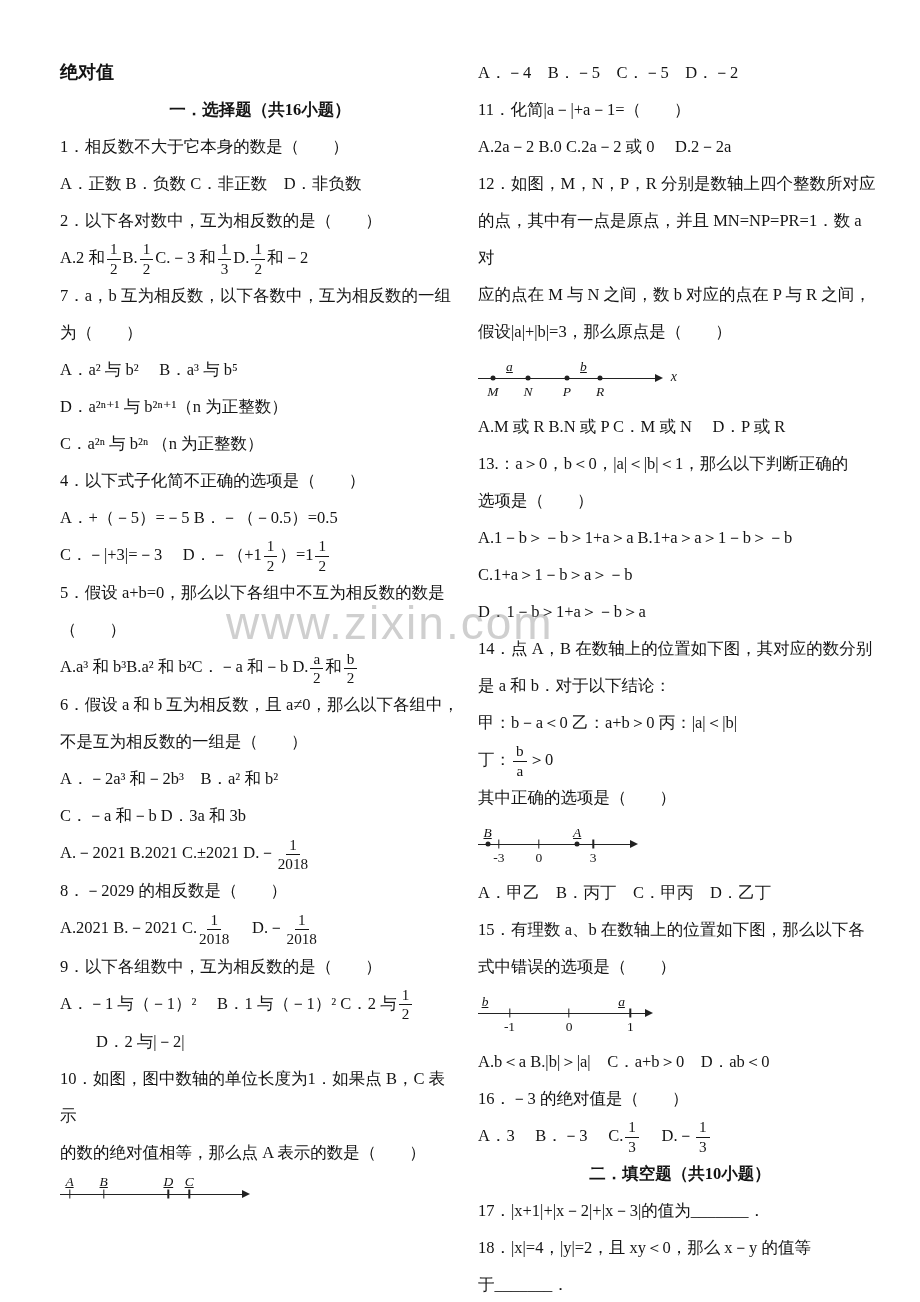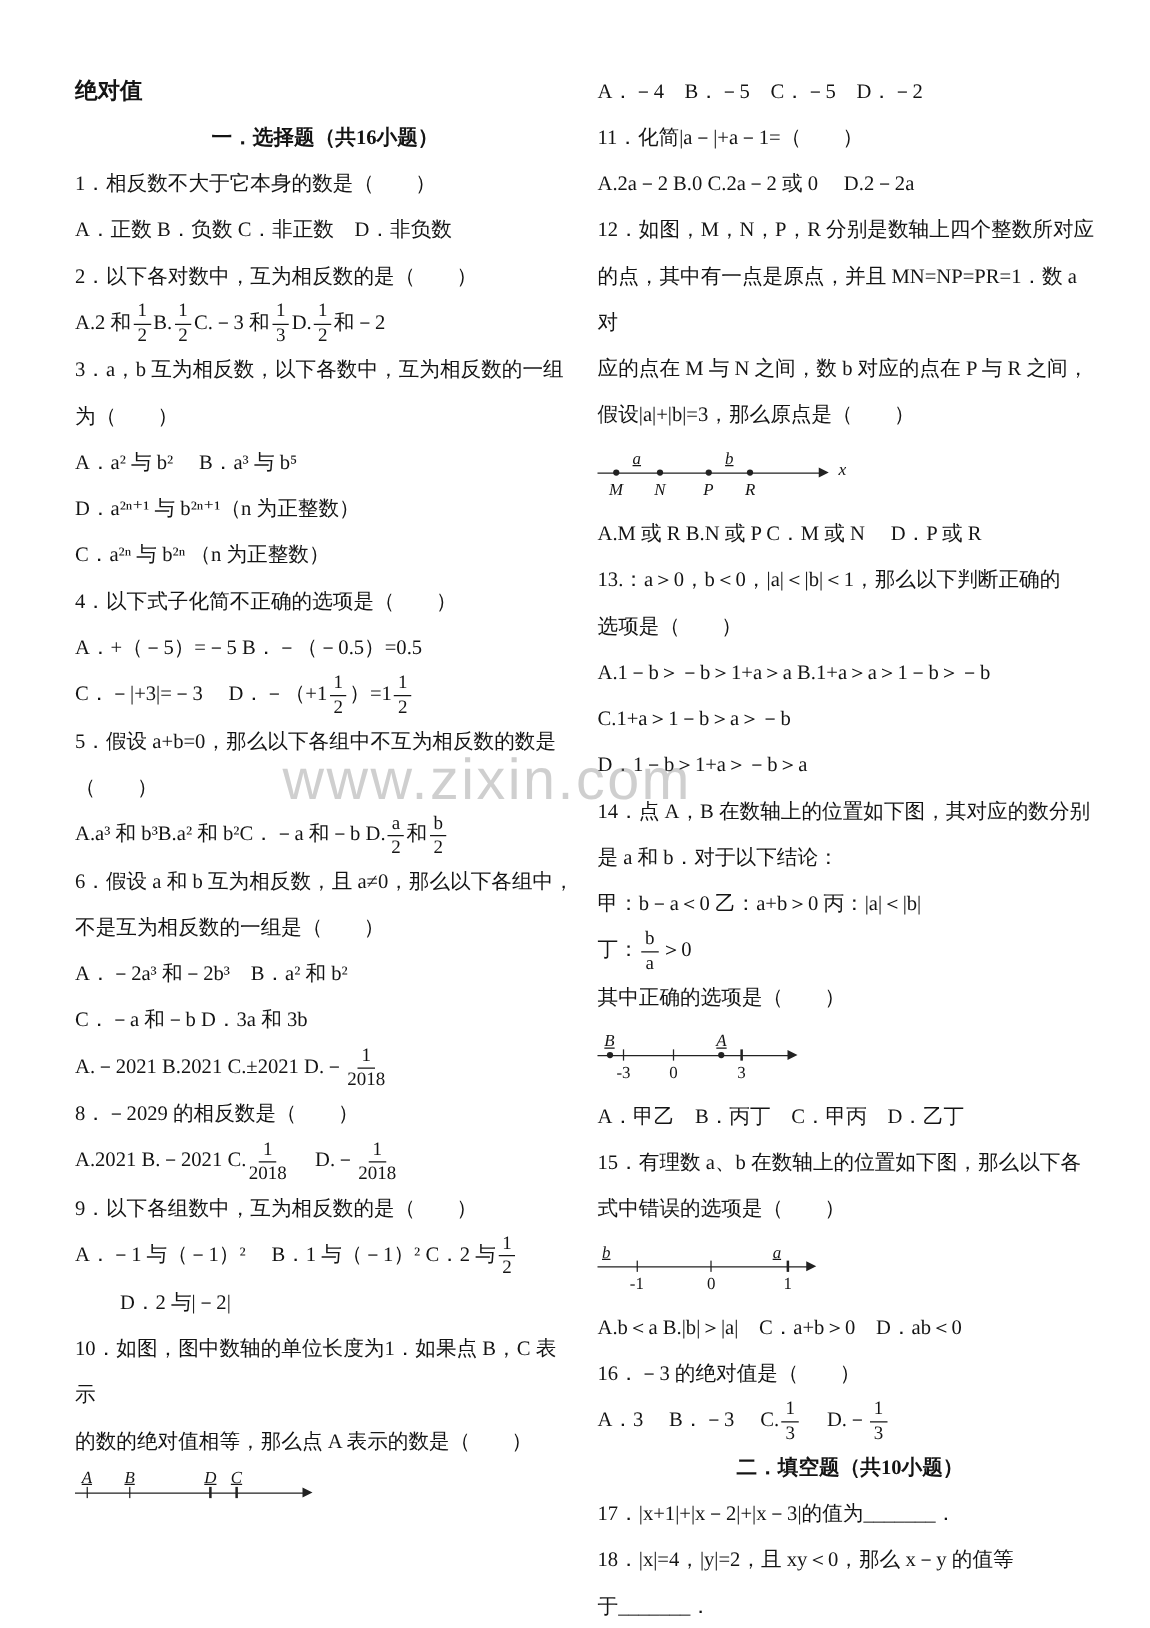--- a/index.html
+++ b/index.html
@@ -63,21 +63,21 @@
         </span>B.<span class="frac">
           <span class="num">1</span>
           <span class="den">2</span>
         </span>C.－3 和<span class="frac">
           <span class="num">1</span>
           <span class="den">3</span>
         </span>D.<span class="frac">
           <span class="num">1</span>
           <span class="den">2</span>
         </span>和－2</div>
-      <div class="line">3．a，b 互为相反数，以下各数中，互为相反数的一组</div>
+      <div class="line">7．a，b 互为相反数，以下各数中，互为相反数的一组</div>
       <div class="line">为（　　）</div>
       <div class="line">A．a² 与 b²　 B．a³ 与 b⁵</div>
       <div class="line">D．a²ⁿ⁺¹ 与 b²ⁿ⁺¹（n 为正整数）</div>
       <div class="line">C．a²ⁿ 与 b²ⁿ （n 为正整数）</div>
       <div class="line">4．以下式子化简不正确的选项是（　　）</div>
       <div class="line">A．+（－5）=－5 B．－（－0.5）=0.5</div>
       <div class="line">C．－|+3|=－3　 D．－（+1<span class="frac">
           <span class="num">1</span>
           <span class="den">2</span>
         </span>）=1<span class="frac">

